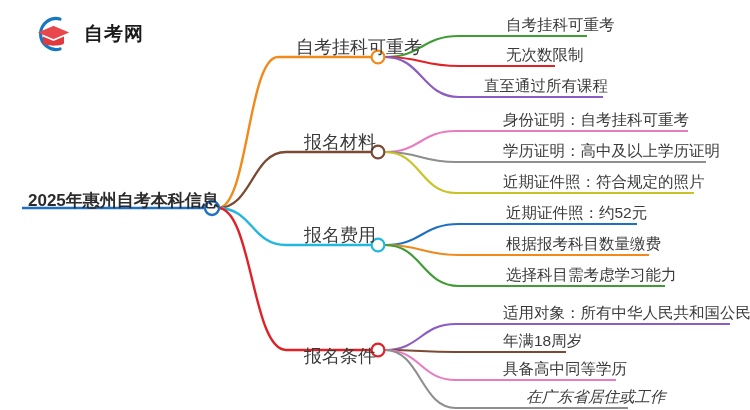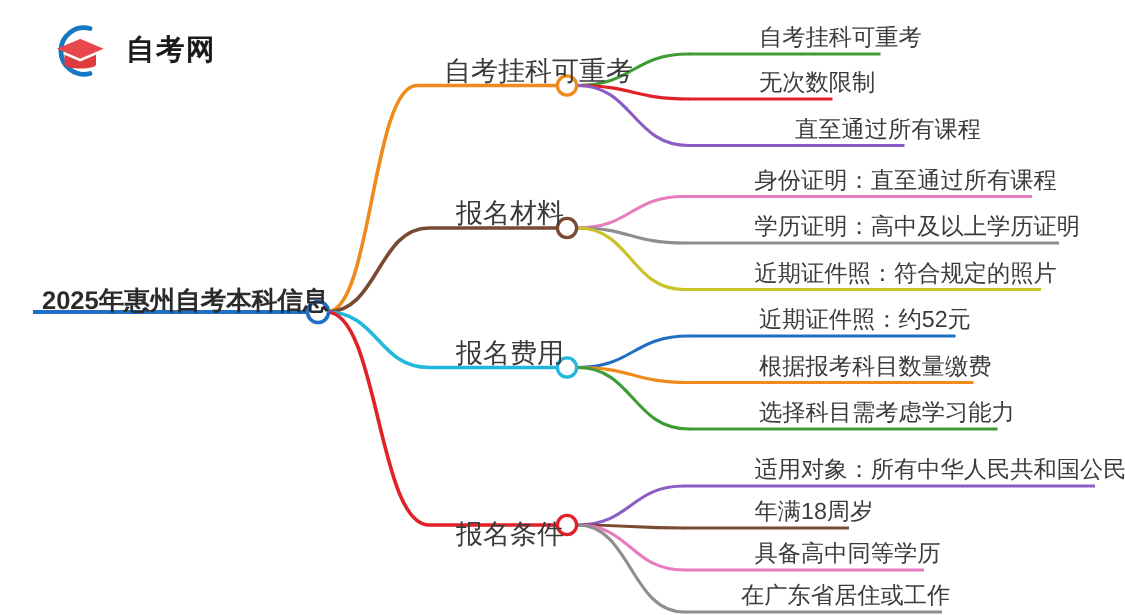--- a/index.html
+++ b/index.html
@@ -88,29 +88,29 @@
         <circle cx="378" cy="350" r="6.4" fill="#ffffff" stroke="#e02127" stroke-width="2.2"></circle>
         <circle cx="212" cy="208" r="7" fill="#ffffff" stroke="#1f6fc4" stroke-width="2.4"></circle>
       </g>
   </svg>
 
   <div id="labels">
       <div class="node-label root-label" style="left: 28px; top: 189px; font-weight: bold;">2025年惠州自考本科信息</div>
       <div class="node-label branch-label" style="left: 296px; top: 35px;">自考挂科可重考</div>
       <div class="node-label leaf-label" style="left: 462px; top: 15px;">自考挂科可重考</div>
       <div class="node-label leaf-label" style="left: 462px; top: 45px;">无次数限制</div>
-      <div class="node-label leaf-label" style="left: 486px; top: 76px;">直至通过所有课程</div>
+      <div class="node-label leaf-label" style="left: 440px; top: 76px;">直至通过所有课程</div>
       <div class="node-label branch-label" style="left: 304px; top: 130px; text-align: right;">报名材料</div>
-      <div class="node-label leaf-label" style="left: 459px; top: 110px;">身份证明：直至通过所有课程</div>
+      <div class="node-label leaf-label" style="left: 459px; top: 110px;">身份证明：自考挂科可重考</div>
       <div class="node-label leaf-label" style="left: 459px; top: 141px; text-align: center;">学历证明：高中及以上学历证明</div>
       <div class="node-label leaf-label" style="left: 459px; top: 172px;">近期证件照：符合规定的照片</div>
       <div class="node-label branch-label" style="left: 304px; top: 223px;">报名费用</div>
       <div class="node-label leaf-label" style="left: 462px; top: 203px;">近期证件照：约52元</div>
       <div class="node-label leaf-label" style="left: 462px; top: 234px;">根据报考科目数量缴费</div>
       <div class="node-label leaf-label" style="left: 462px; top: 265px;">选择科目需考虑学习能力</div>
       <div class="node-label branch-label" style="left: 304px; top: 328px; margin-top: 16px;">报名条件</div>
       <div class="node-label leaf-label" style="left: 459px; top: 303px;">适用对象：所有中华人民共和国公民</div>
       <div class="node-label leaf-label" style="left: 459px; top: 331px;">年满18周岁</div>
       <div class="node-label leaf-label" style="left: 459px; top: 359px;">具备高中同等学历</div>
-      <div class="node-label leaf-label" style="left: 450px; top: 387px;">在广东省居住或工作</div>
+      <div class="node-label leaf-label" style="left: 482px; top: 387px; font-style: italic;">在广东省居住或工作</div>
     </div>
 
 </div>
 
 </body></html>

